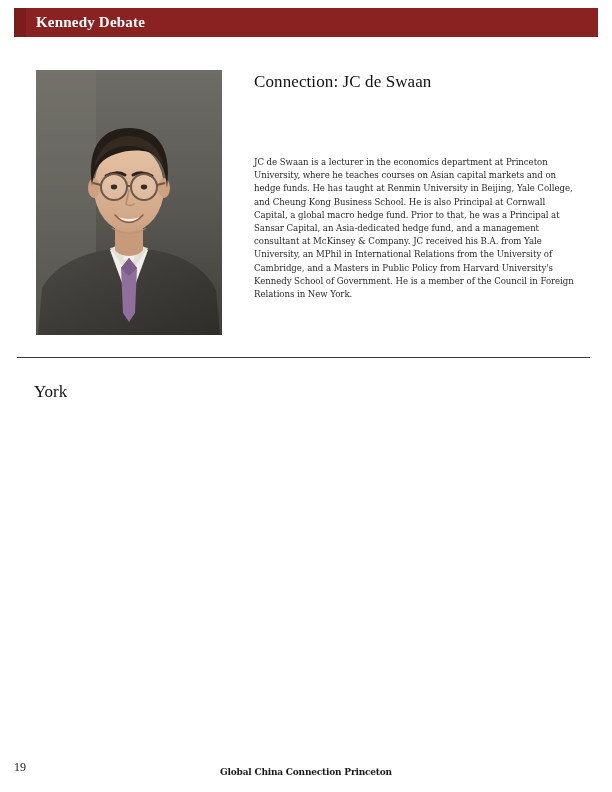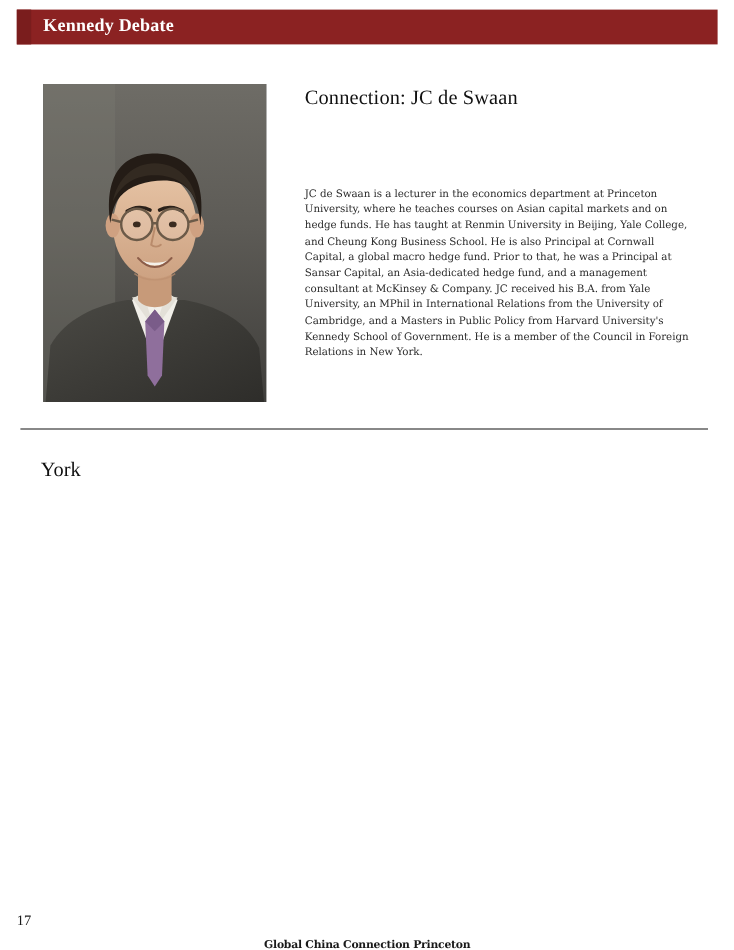--- a/index.html
+++ b/index.html
@@ -127,21 +127,20 @@
     position: absolute;
     left: 0;
     top: 767px;
     width: 612px;
     text-align: center;
     font-family: "DejaVu Serif", serif;
     font-size: 9px;
     font-weight: bold;
     color: #1a1a1a;
     letter-spacing: -0.2px;
-    margin-top: 16px;
   }
 </style>
 </head>
 <body>
 
 <div class="page">
 
   <div class="header-bar"></div>
   <div class="header-accent"></div>
   <div class="header-title">Kennedy Debate</div>
@@ -209,16 +208,16 @@
   </div>
 
   <div class="moderator-title">Connection: JC de Swaan</div>
   <div class="bio">JC de Swaan is a lecturer in the economics department at Princeton University, where he teaches courses on Asian capital markets and on hedge funds.  He has taught at Renmin University in Beijing, Yale College, and Cheung Kong Business School.   He is also Principal at Cornwall Capital, a global macro hedge fund.  Prior to that, he was a Principal at Sansar Capital, an Asia-dedicated hedge fund, and a management consultant at McKinsey &amp; Company.  JC received his B.A. from Yale University, an MPhil in International Relations from the University of Cambridge, and a Masters in Public Policy from Harvard University's Kennedy School of Government.   He is a member of the Council in Foreign Relations in New York.</div>
 
   <div class="divider"></div>
 
   <div class="notes-heading">York</div>
   <div class="notes-area"></div>
 
-  <div class="page-number">17</div>
+  <div class="page-number">19</div>
   <div class="footer-center">Global China Connection Princeton</div>
 
 </div>
 
 </body></html>

